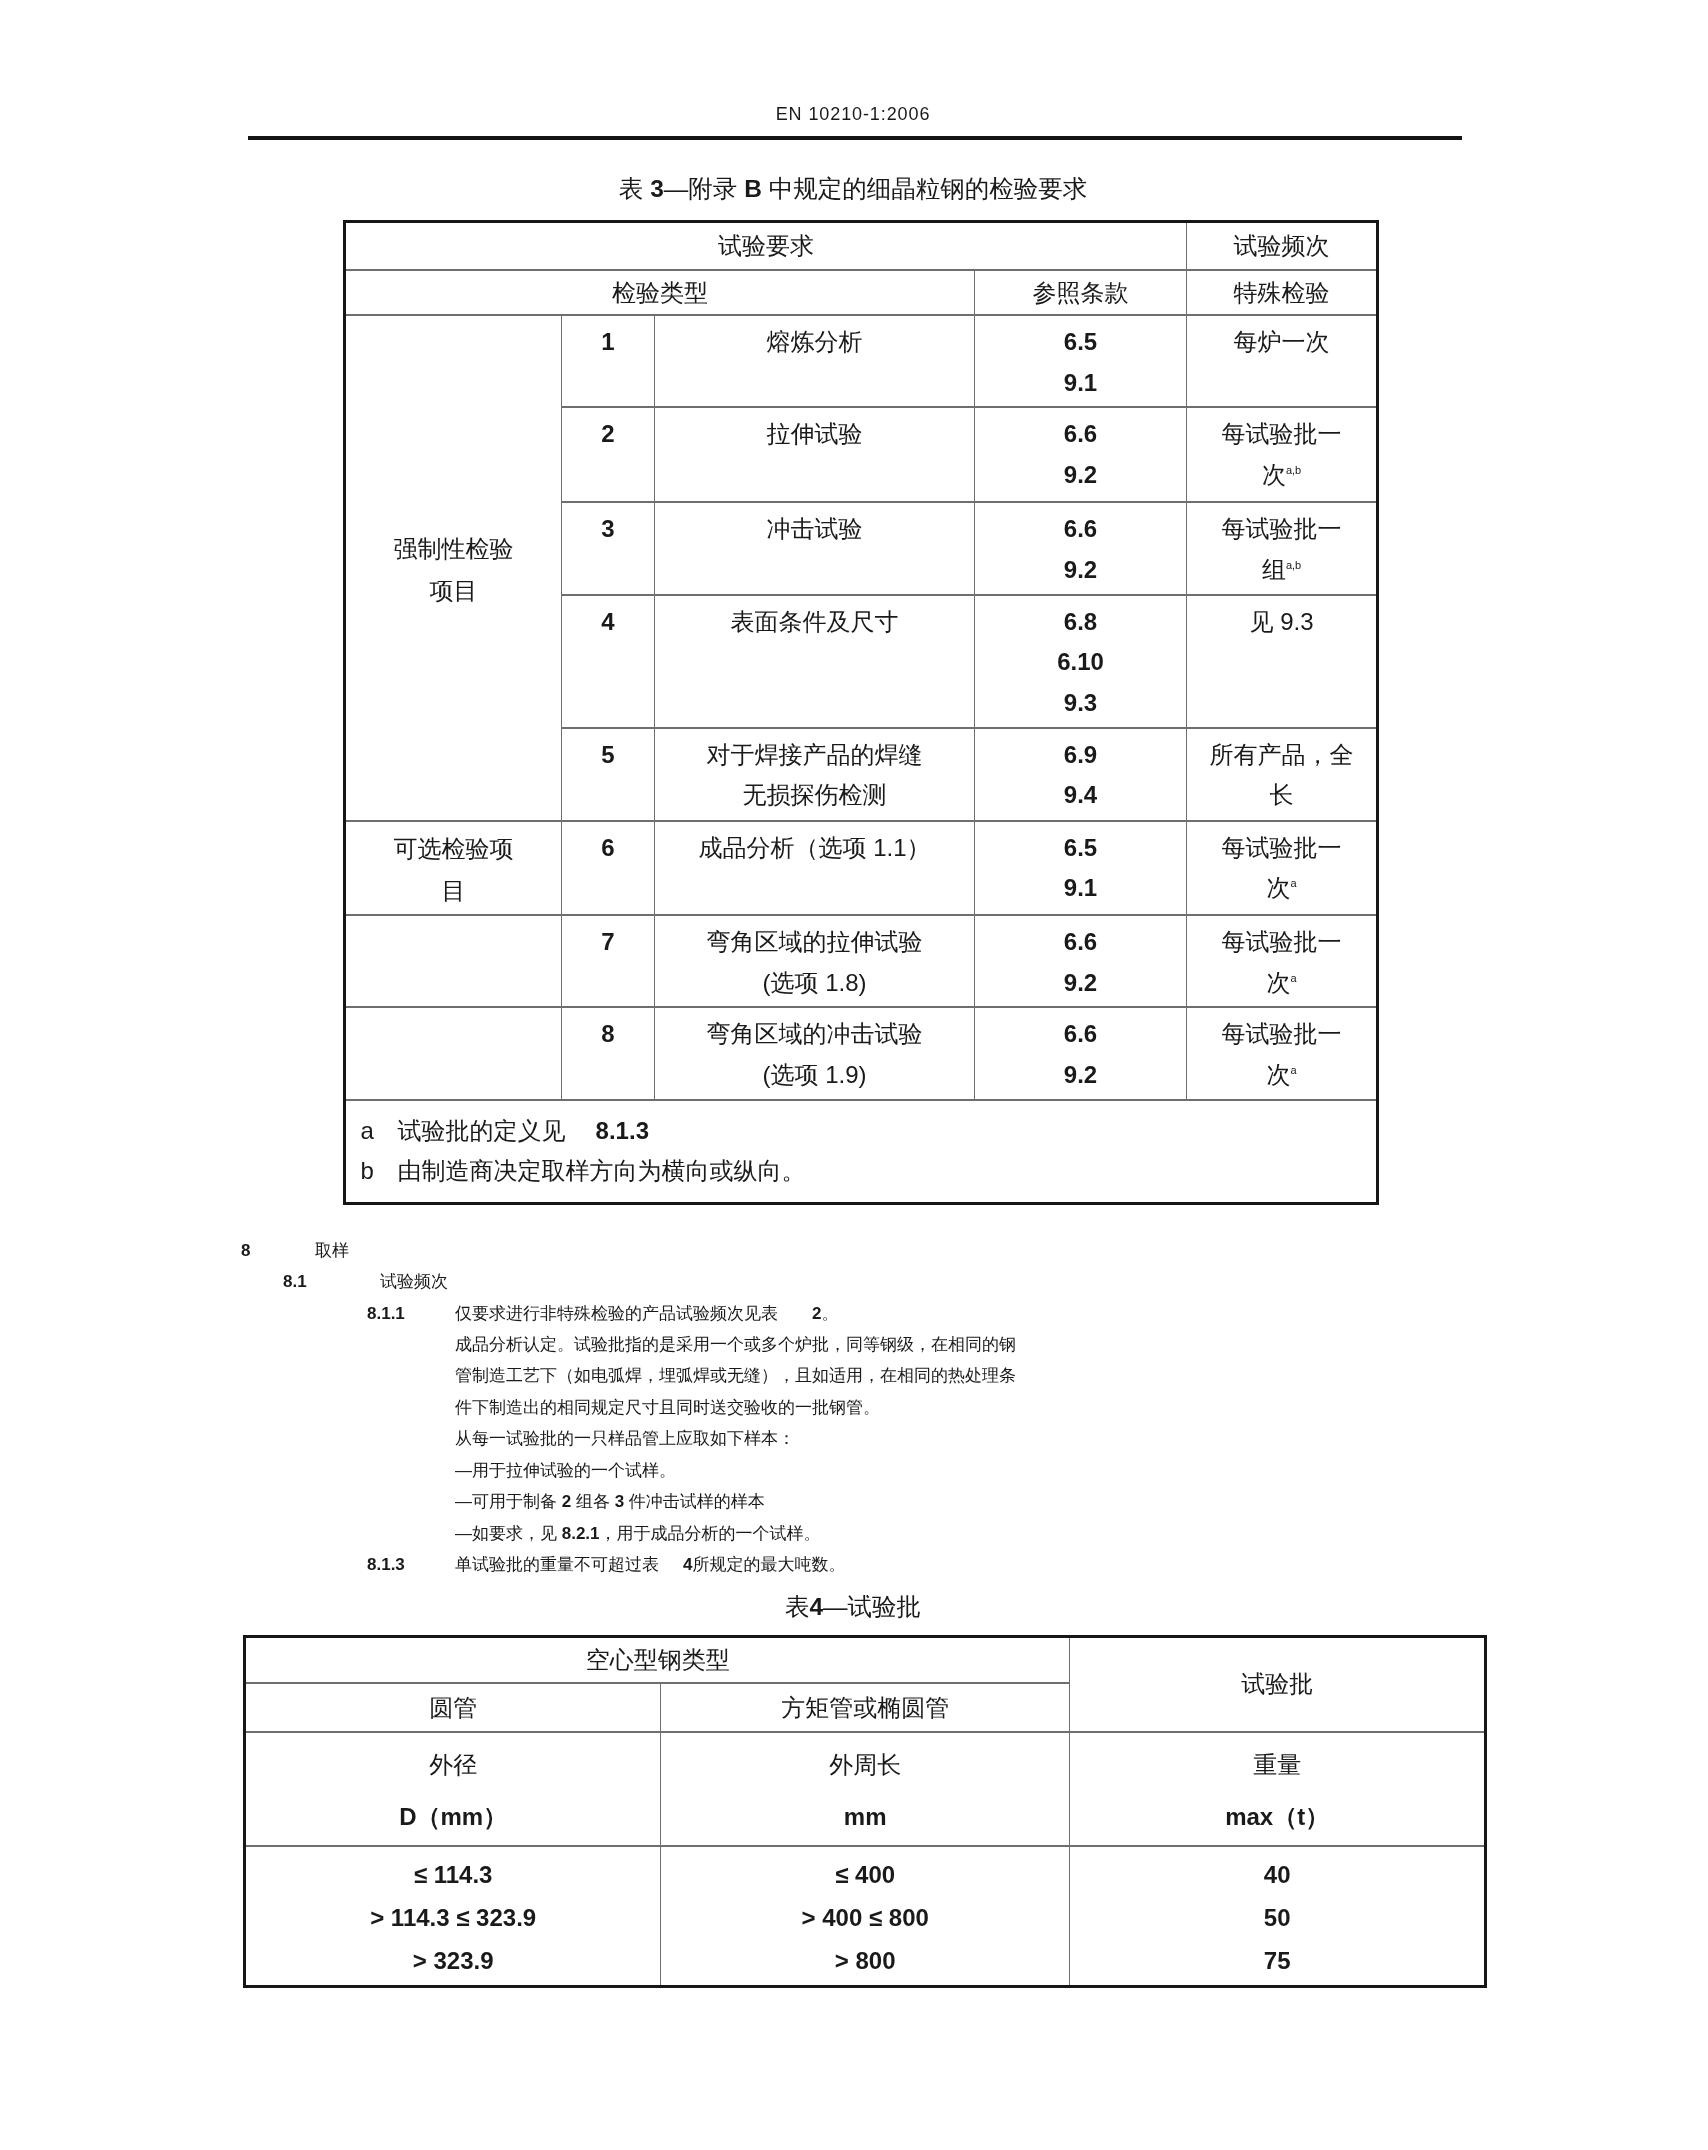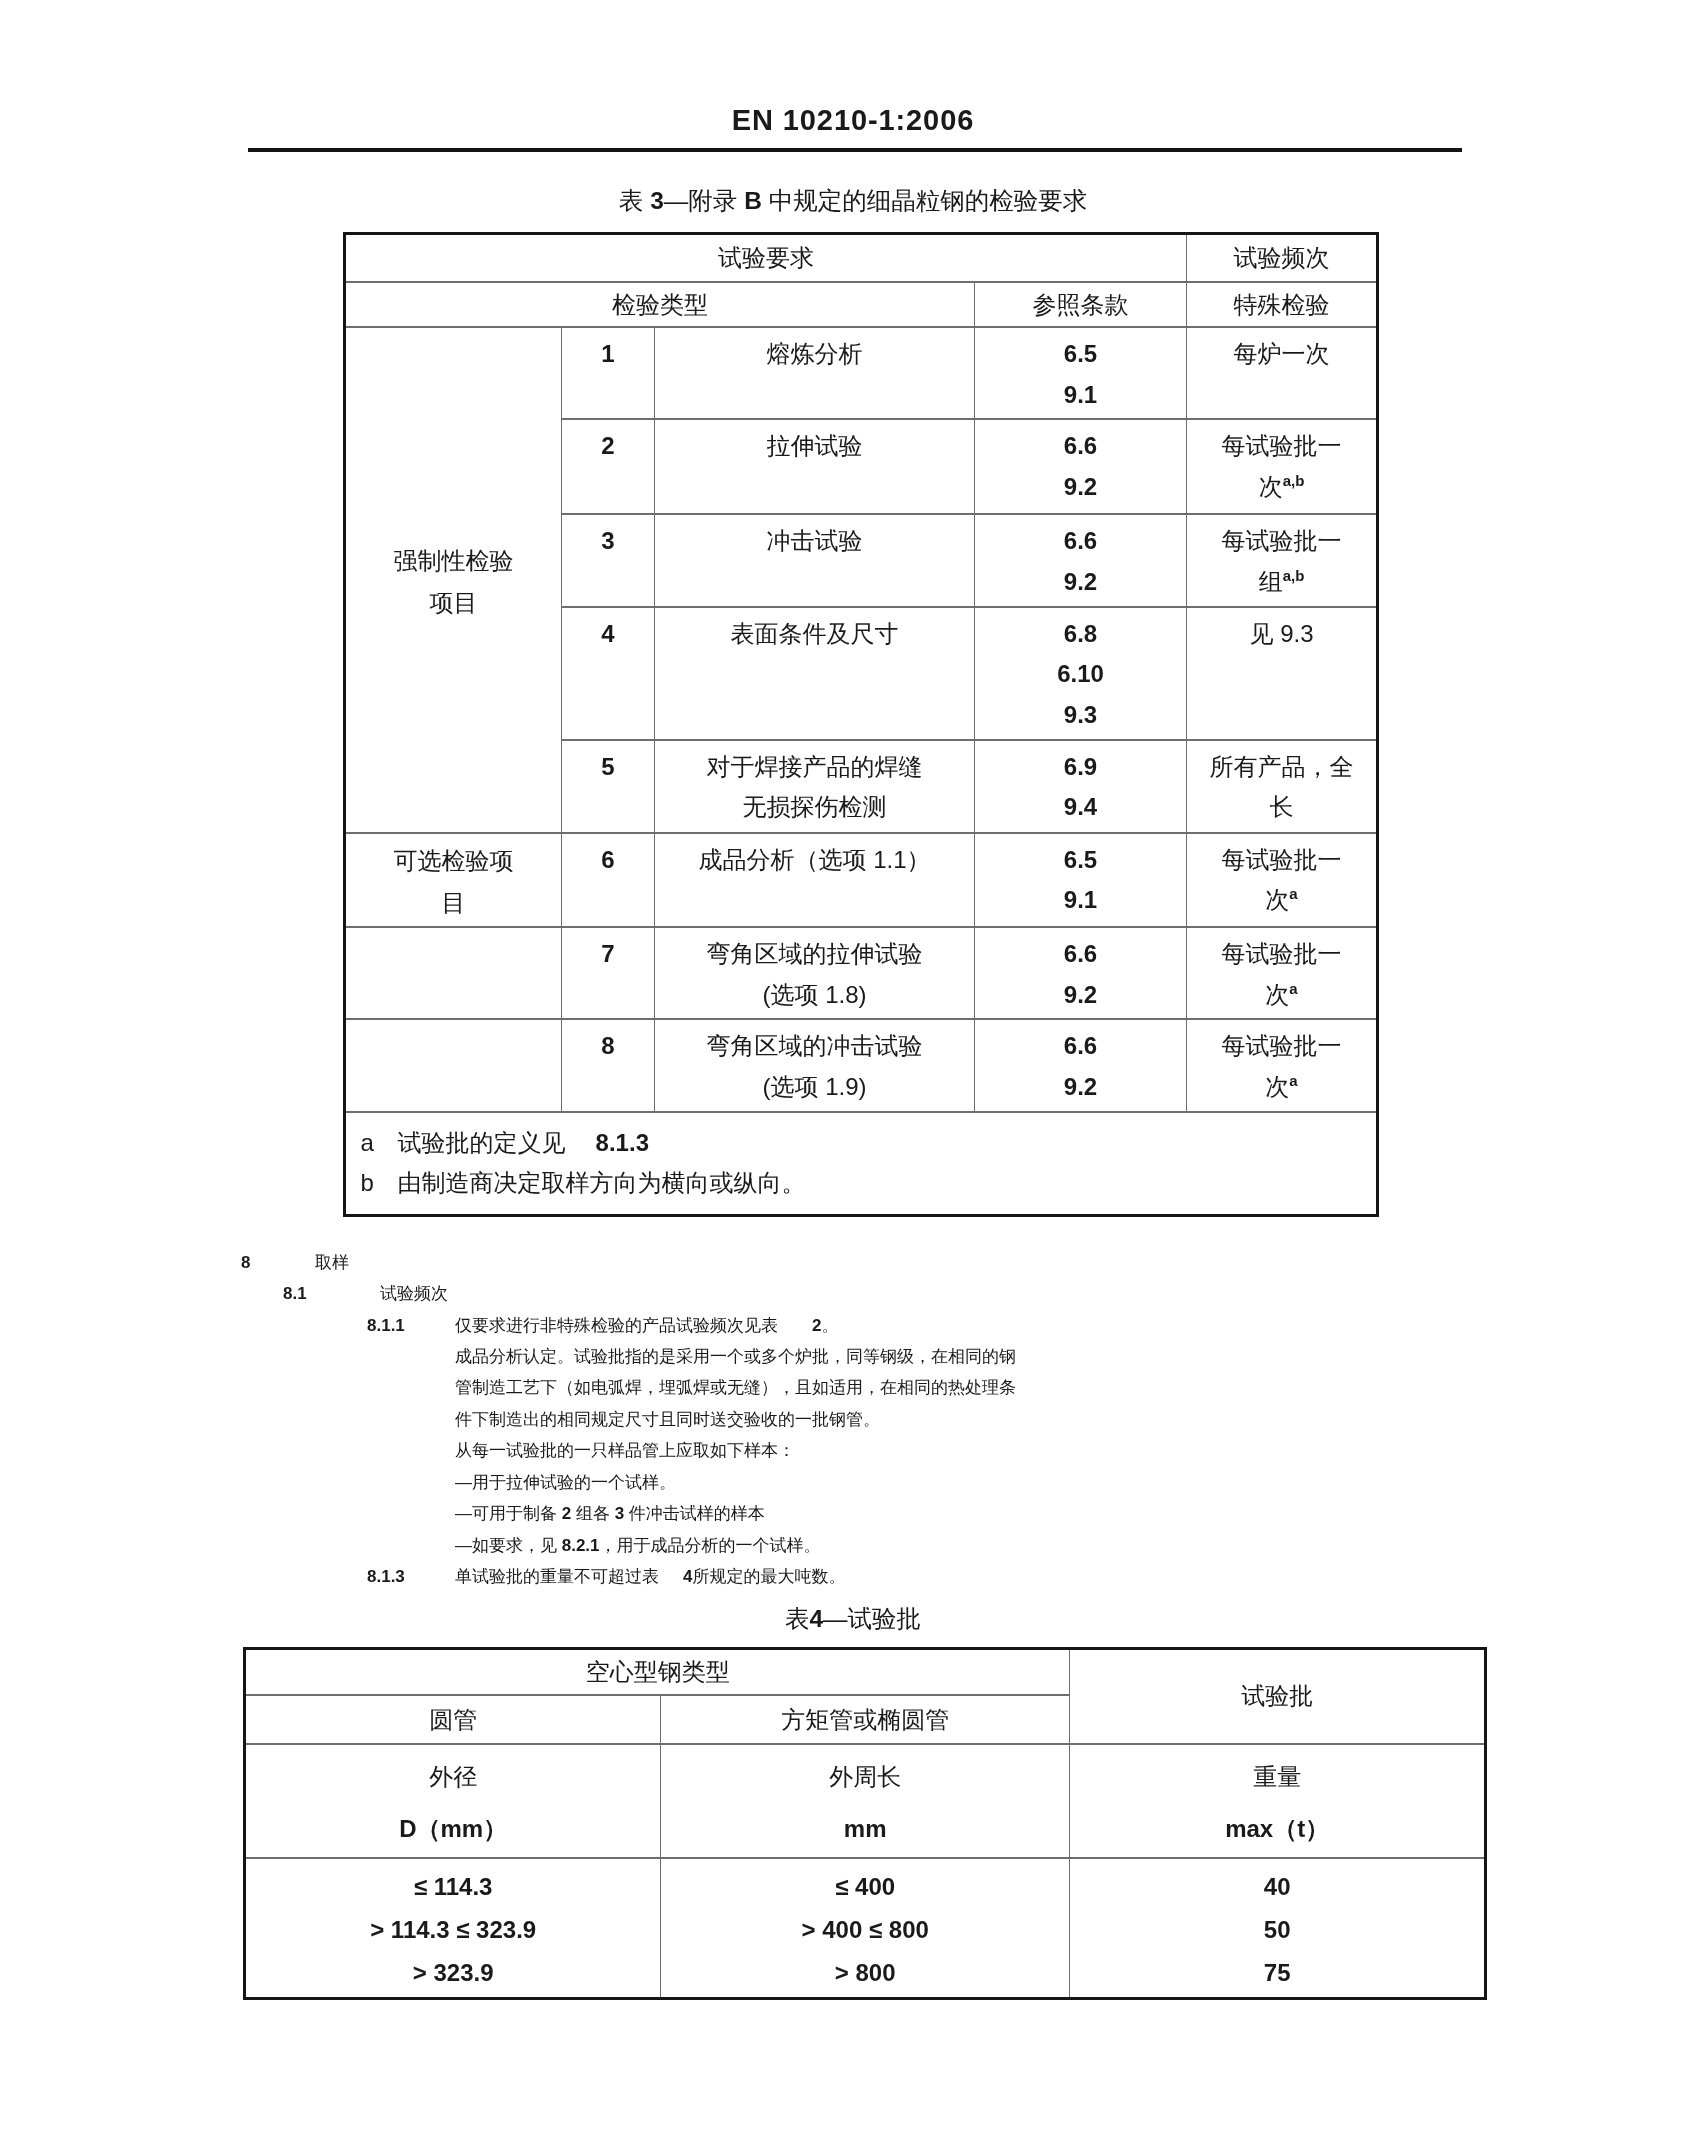--- a/index.html
+++ b/index.html
@@ -4,21 +4,21 @@
 <style>
   html,body{margin:0;padding:0;}
   body{
     width:1709px;height:2419px;background:#ffffff;color:#1a1a1a;
     font-family:"Liberation Sans","DejaVu Sans",sans-serif;
     position:relative;overflow:hidden;
   }
   .content{position:absolute;left:241px;top:0;width:1224px;}
 
   
-  .doc-header{margin-top:104px;text-align:center;font-size:29px;letter-spacing:0.9px;font-weight:bold;}
+  .doc-header{margin-top:104px;text-align:center;font-size:18px;letter-spacing:0.9px;}
   .header-rule{margin-top:11.2px;margin-left:6.5px;width:1214px;height:3.9px;background:#141414;}
 
   
   .tbl-title{text-align:center;font-size:24.5px;}
   .t3-title{margin-top:32px;}
   .t4-title{margin-top:9px;}
   .tbl-title b{font-weight:700;}
 
   
   table{border-collapse:collapse;table-layout:fixed;}
@@ -29,21 +29,21 @@
     text-align:center;vertical-align:top;padding:6px 4.3px 2.6px;line-height:1.7;
   }
   .t3 tr.hrow td,.t4 tr.hrow td{vertical-align:middle;padding:1.7px 4.3px;line-height:1.25;}
   .t3 tr.hr1{height:49px;} .t3 tr.hr2{height:45px;}
   .t3 tr.r1{height:90px;} .t3 tr.r2{height:95px;} .t3 tr.r3{height:92px;}
   .t3 tr.r4{height:129px;} .t3 tr.r5{height:93px;} .t3 tr.r6{height:91px;}
   .t3 tr.r7{height:91px;} .t3 tr.r8{height:91px;} .t3 tr.fnr{height:97px;}
   .t3 .c-num{font-weight:700;}
   .t3 .c-refs div{font-weight:700;}
   .group-cell{vertical-align:middle !important;line-height:1.75 !important;margin-top:31px;}
-  .t3 sup,.freq-sup{font-size:15px;vertical-align:super;font-weight:700;}
+  .t3 sup,.freq-sup{font-size:11px;vertical-align:super;font-weight:400;}
   .fn-cell{text-align:left !important;vertical-align:top !important;padding:10.3px 14.6px !important;line-height:1.68 !important;}
   .fn-mark{display:inline-block;width:37px;}
   .fn-num{font-weight:700;margin-left:30px;}
 
   .t4 tr.t4h1{height:47px;} .t4 tr.t4h2{height:49px;}
   .t4 tr.t4h3{height:90px;} .t4 tr.t4d{height:129px;}
   .t4 tr.t4h3 td{vertical-align:middle;line-height:2.15;}
   .t4 tr.t4h3 td .u{font-weight:700;}
   .t4 tr.t4d td{vertical-align:middle;line-height:1.8;font-weight:700;}
   .t4 .batch-cell{vertical-align:middle !important;margin-top:28px;}

